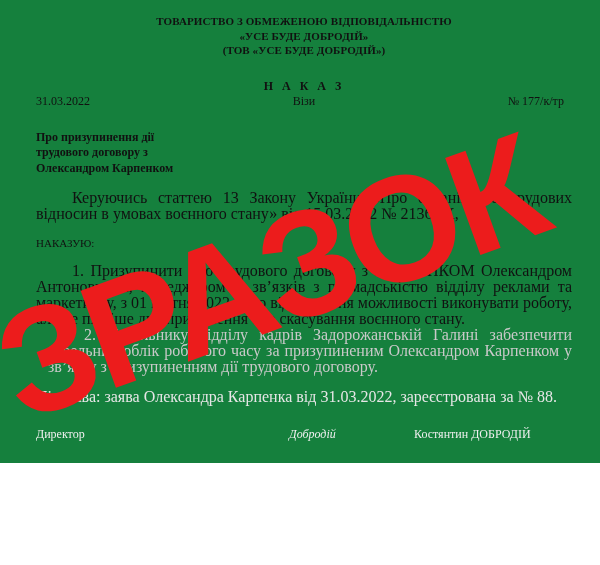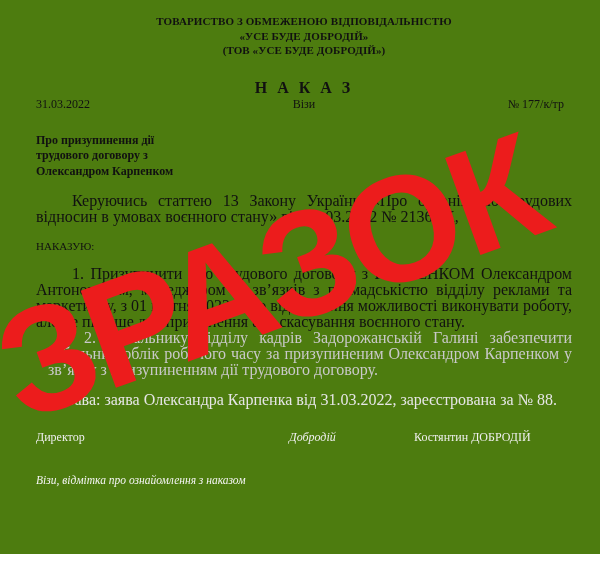--- a/index.html
+++ b/index.html
@@ -4,22 +4,22 @@
 <title>Наказ</title>
 <style>
   html, body {
     margin: 0;
     padding: 0;
     background: #ffffff;
   }
   .page {
     position: relative;
     width: 600px;
-    height: 554px;
-    background: #4d7c0f;
+    height: 463px;
+    background: #15803d;
     overflow: hidden;
     font-family: "Liberation Serif", "DejaVu Serif", serif;
     color: #111111;
   }
   .doc {
     position: absolute;
     left: 0; top: 0;
     width: 600px;
     height: 565px;
     padding: 0;
@@ -43,21 +43,21 @@
   .edrpou {
     text-align: right;
     font-size: 12px;
     margin-top: 18px;
     padding-right: 8px;
   }
 
   .order-word {
     text-align: center;
     font-weight: bold;
-    font-size: 16px;
+    font-size: 12px;
     letter-spacing: 3px;
     margin-top: 21px;
   }
 
   
   .meta-row {
     position: relative;
     font-size: 12px;
     height: 16px;
     font-family: Liberation Serif, serif;

